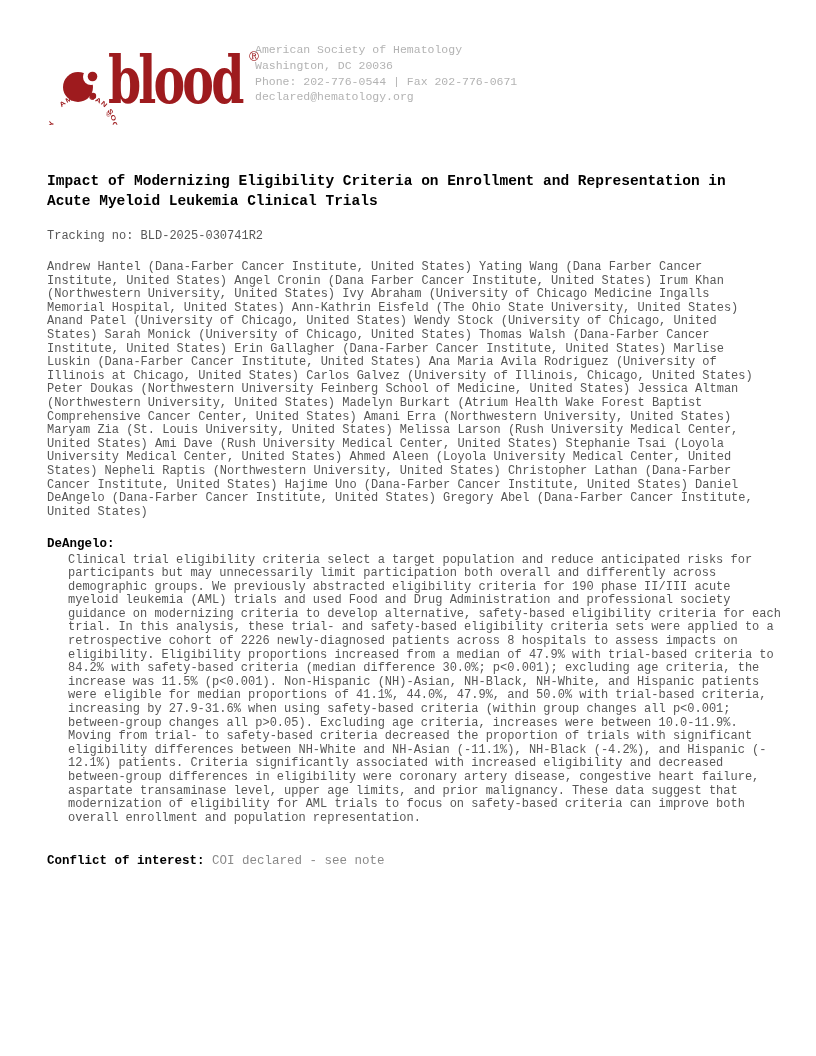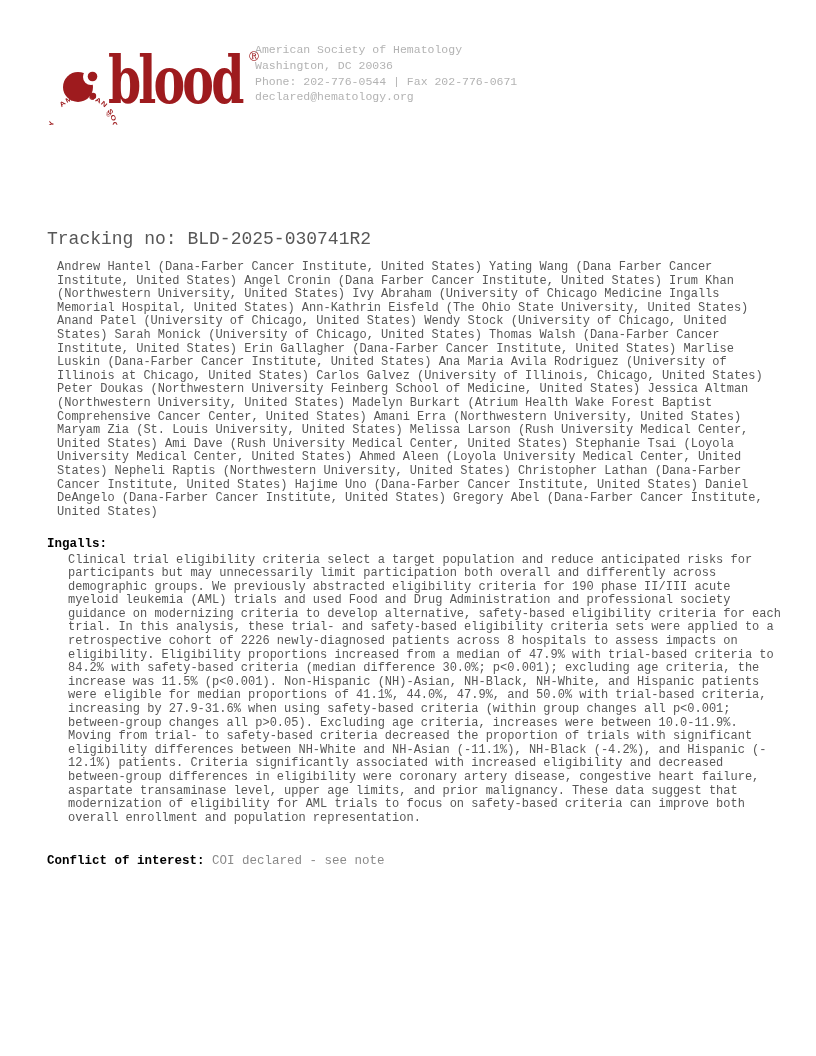--- a/index.html
+++ b/index.html
@@ -54,24 +54,24 @@
   }
   
   .title{
     position:absolute;left:47px;top:171px;width:726px;margin:0;
     font-size:14.5px;line-height:20px;font-weight:bold;
     color:var(--heading-text,#000);
     white-space:pre-wrap;
   }
   .tracking{
     position:absolute;left:47px;top:229px;
-    font-size:18px;color:var(--body-text,#575757);
+    font-size:12px;color:var(--body-text,#575757);
   }
   .authors{
-    position:absolute;left:57px;top:261px;width:734px;
+    position:absolute;left:47px;top:261px;width:734px;
     font-size:12px;line-height:13.6px;
     color:var(--body-text,#575757);
     white-space:pre-wrap;
   }
   .abstract-label{
     position:absolute;left:47px;top:537px;margin:0;
     font-size:12.5px;font-weight:bold;color:var(--heading-text,#000);
   }
   .abstract{
     position:absolute;left:47px;top:553.5px;width:738px;
@@ -110,20 +110,22 @@
     </div>
   </div>
 
   <div class="address">
     <div>American Society of Hematology</div>
     <div>Washington, DC 20036</div>
     <div>Phone: 202-776-0544 | Fax 202-776-0671</div>
     <div>declared@hematology.org</div>
   </div>
 
+  <h1 class="title">Impact of Modernizing Eligibility Criteria on Enrollment and Representation in
+Acute Myeloid Leukemia Clinical Trials</h1>
 
   <div class="tracking">Tracking no: BLD-2025-030741R2</div>
 
   <div class="authors">Andrew Hantel (Dana-Farber Cancer Institute, United States) Yating Wang (Dana Farber Cancer
 Institute, United States) Angel Cronin (Dana Farber Cancer Institute, United States) Irum Khan
 (Northwestern University, United States) Ivy Abraham (University of Chicago Medicine Ingalls
 Memorial Hospital, United States) Ann-Kathrin Eisfeld (The Ohio State University, United States)
 Anand Patel (University of Chicago, United States) Wendy Stock (University of Chicago, United
 States) Sarah Monick (University of Chicago, United States) Thomas Walsh (Dana-Farber Cancer
 Institute, United States) Erin Gallagher (Dana-Farber Cancer Institute, United States) Marlise
@@ -133,21 +135,21 @@
 (Northwestern University, United States) Madelyn Burkart (Atrium Health Wake Forest Baptist
 Comprehensive Cancer Center, United States) Amani Erra (Northwestern University, United States)
 Maryam Zia (St. Louis University, United States) Melissa Larson (Rush University Medical Center,
 United States) Ami Dave (Rush University Medical Center, United States) Stephanie Tsai (Loyola
 University Medical Center, United States) Ahmed Aleen (Loyola University Medical Center, United
 States) Nepheli Raptis (Northwestern University, United States) Christopher Lathan (Dana-Farber
 Cancer Institute, United States) Hajime Uno (Dana-Farber Cancer Institute, United States) Daniel
 DeAngelo (Dana-Farber Cancer Institute, United States) Gregory Abel (Dana-Farber Cancer Institute,
 United States)</div>
 
-  <h2 class="abstract-label">Ingalls:</h2>
+  <h2 class="abstract-label">DeAngelo:</h2>
 
   <div class="abstract">Clinical trial eligibility criteria select a target population and reduce anticipated risks for
 participants but may unnecessarily limit participation both overall and differently across
 demographic groups. We previously abstracted eligibility criteria for 190 phase II/III acute
 myeloid leukemia (AML) trials and used Food and Drug Administration and professional society
 guidance on modernizing criteria to develop alternative, safety-based eligibility criteria for each
 trial. In this analysis, these trial- and safety-based eligibility criteria sets were applied to a
 retrospective cohort of 2226 newly-diagnosed patients across 8 hospitals to assess impacts on
 eligibility. Eligibility proportions increased from a median of 47.9% with trial-based criteria to
 84.2% with safety-based criteria (median difference 30.0%; p&lt;0.001); excluding age criteria, the

